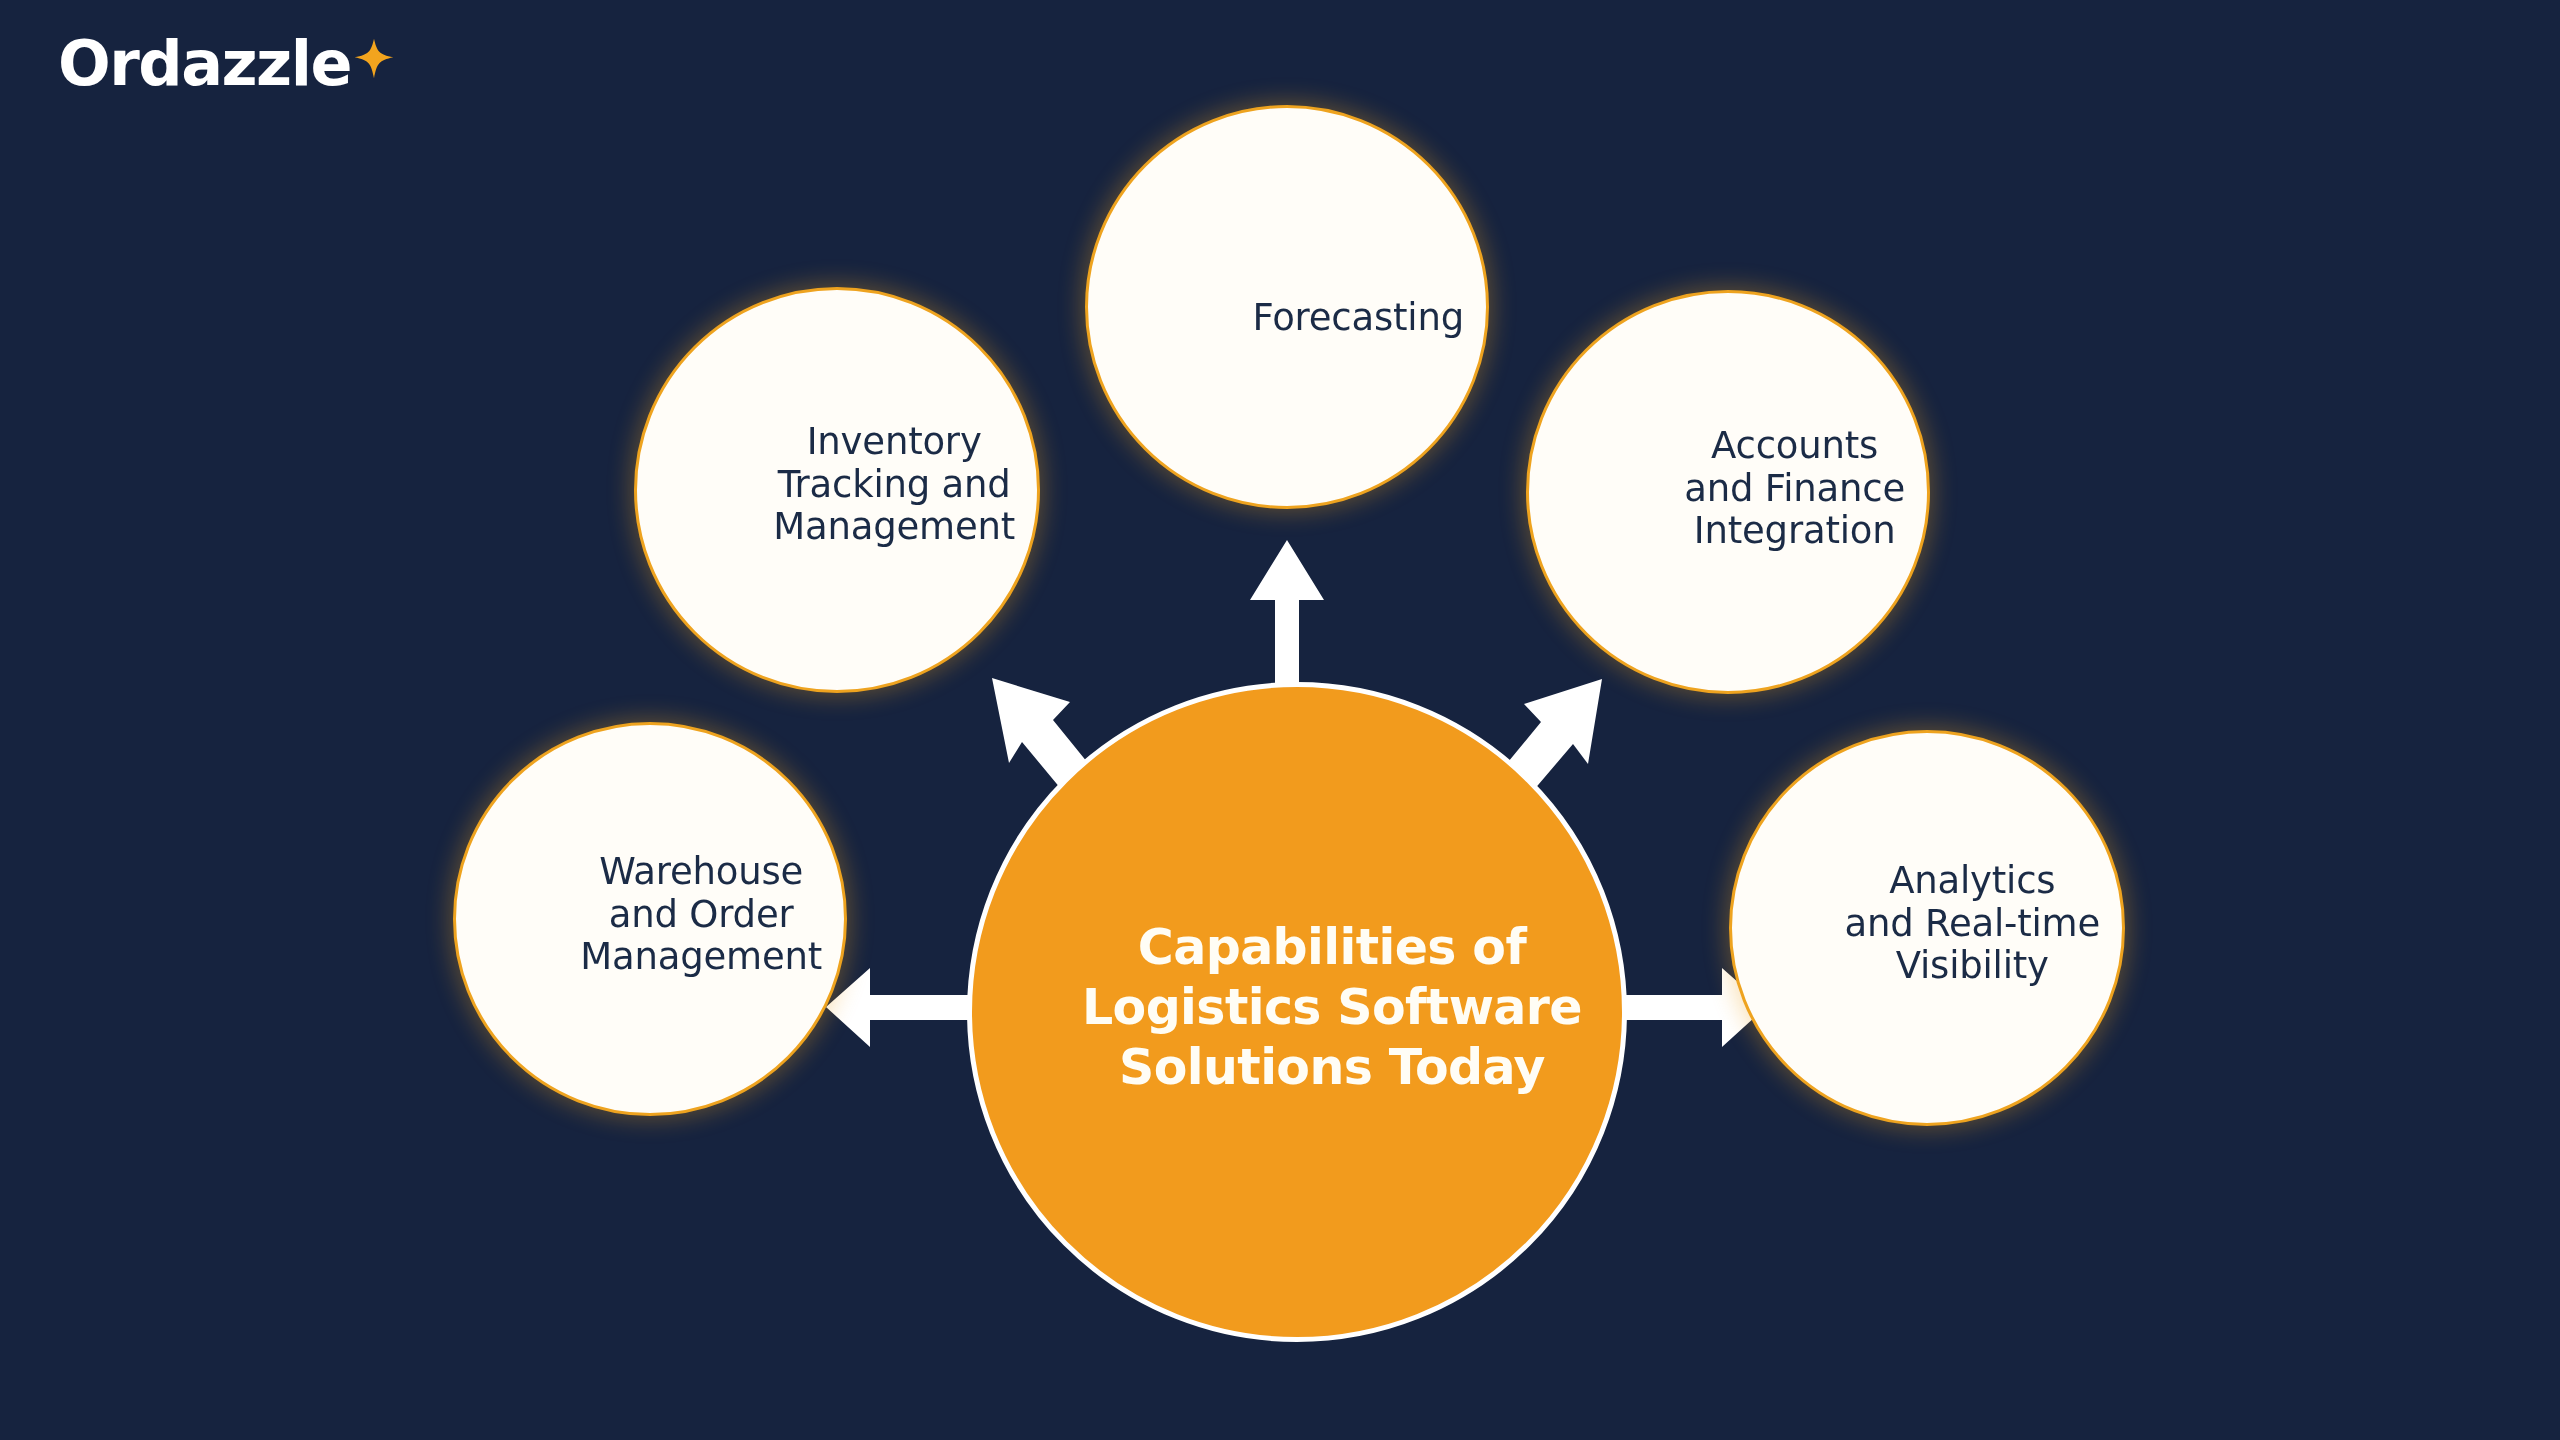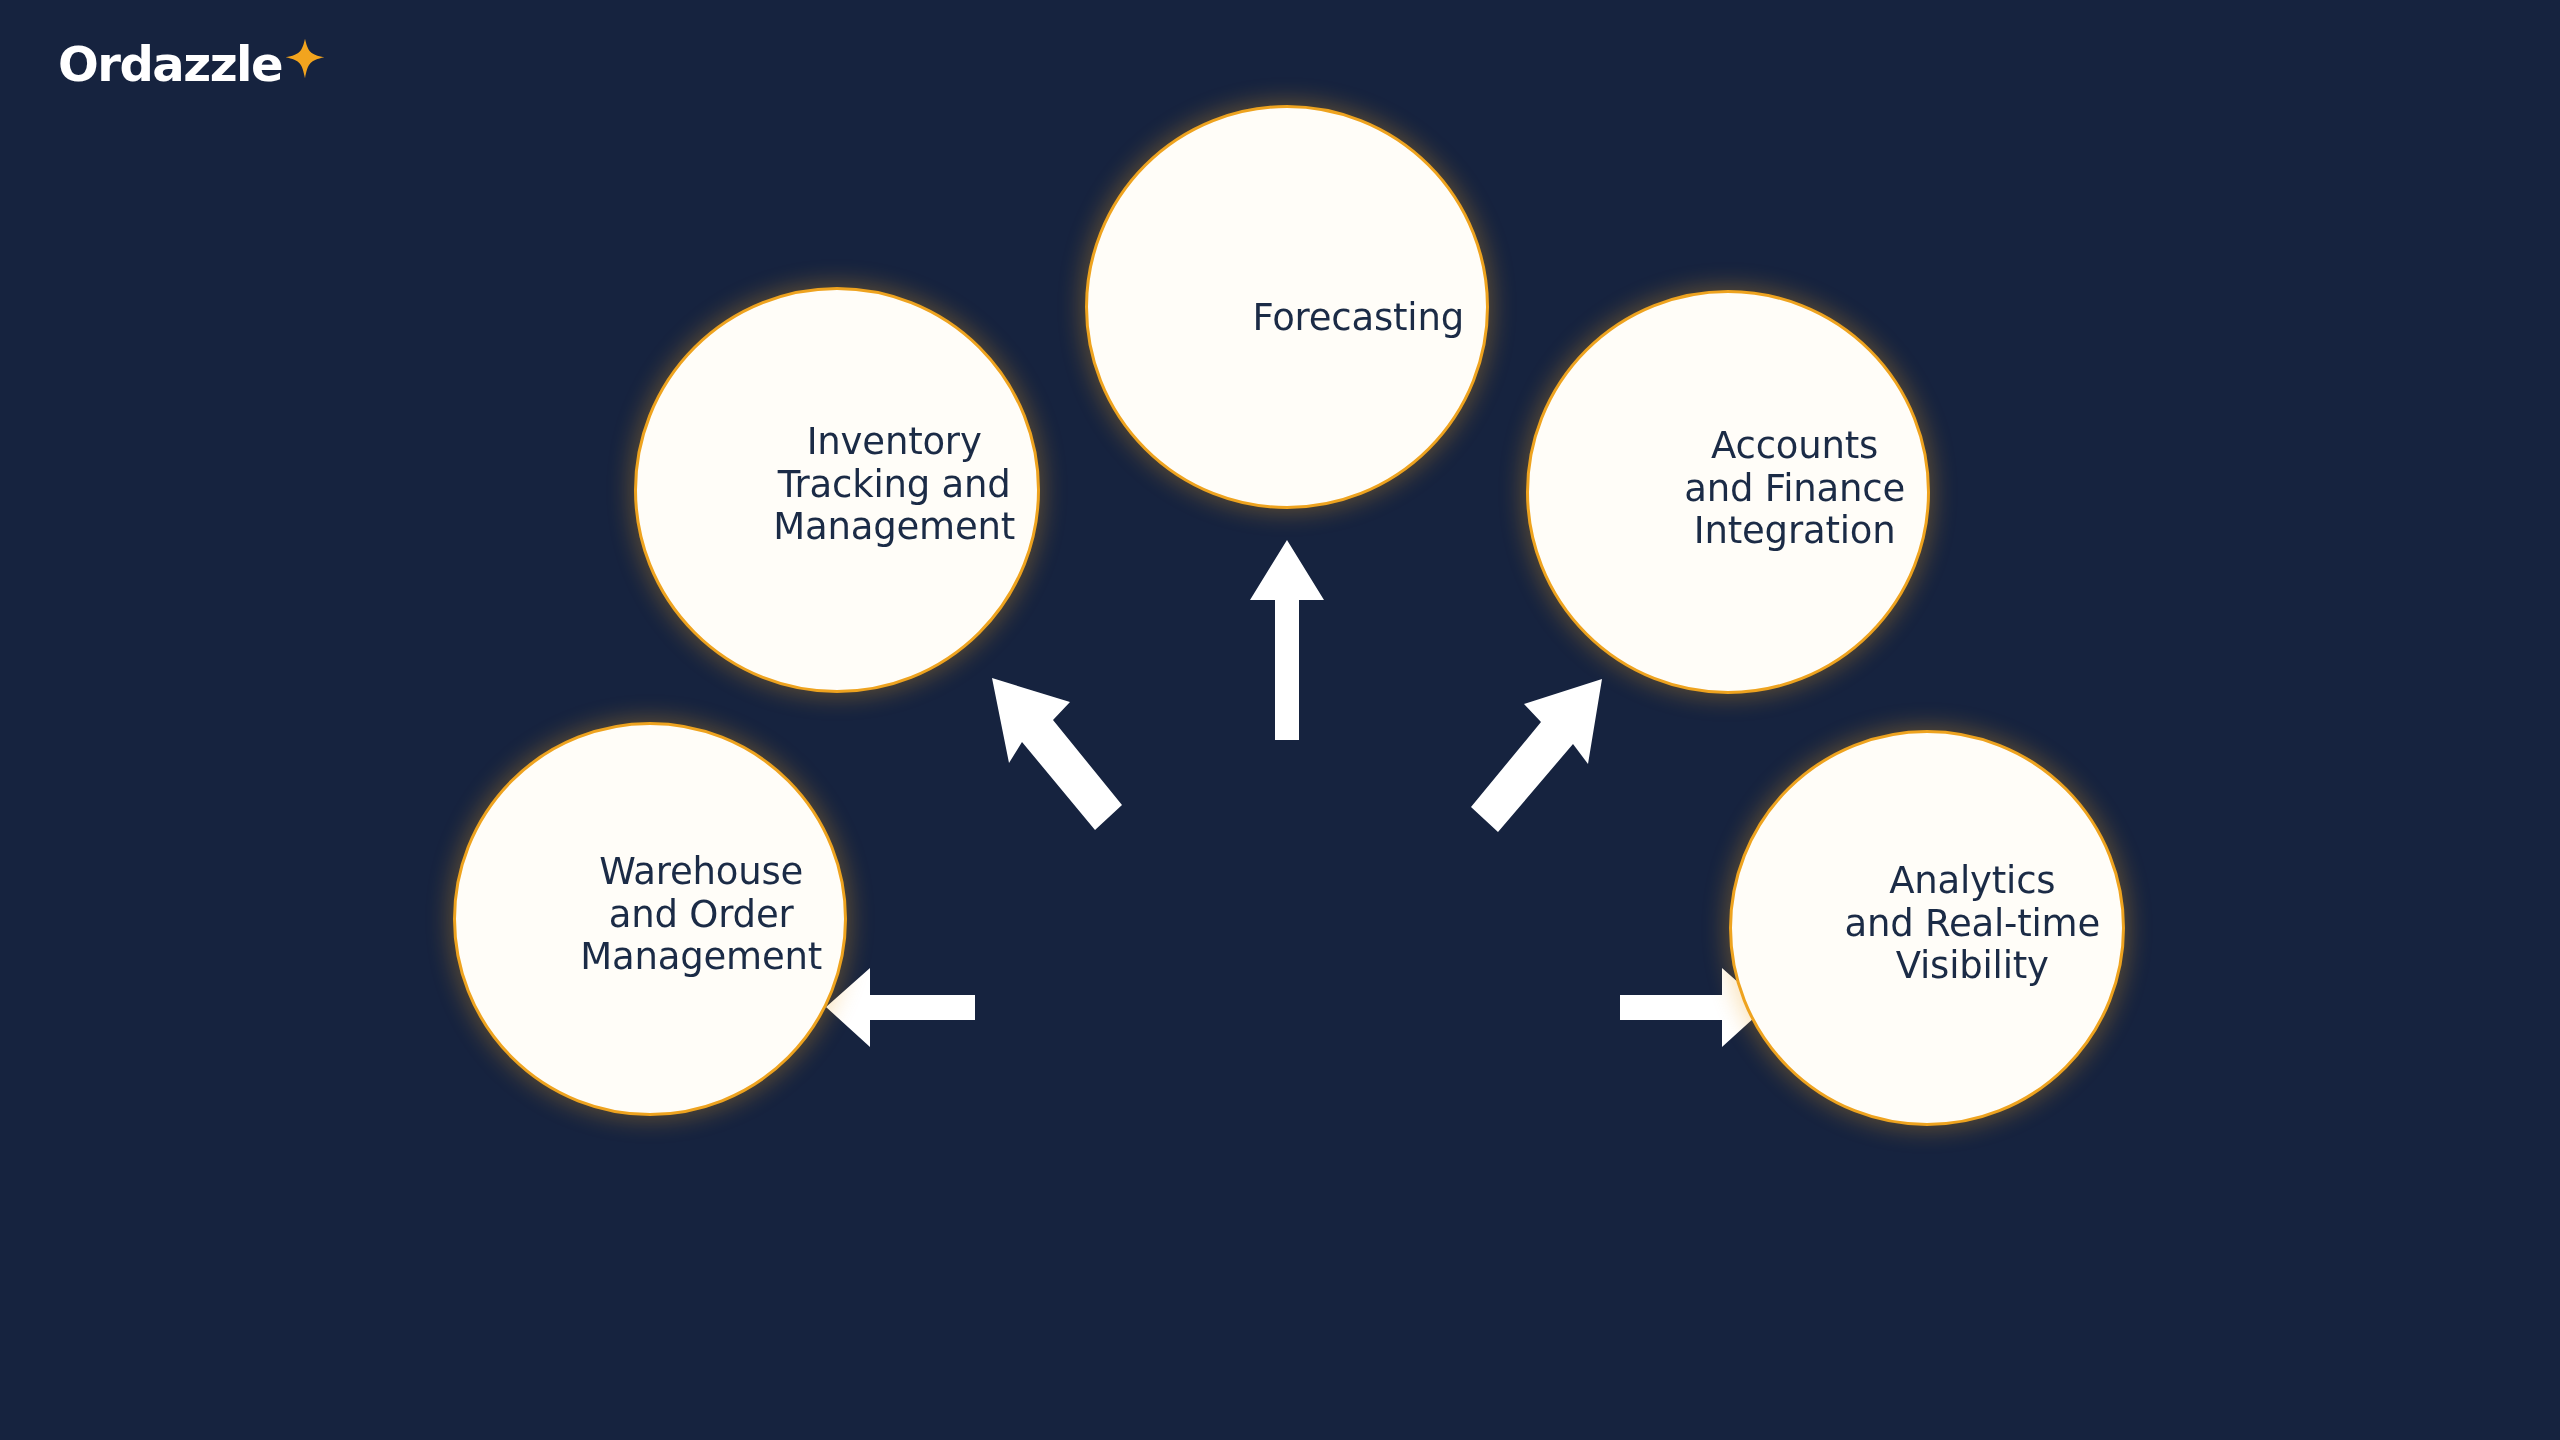--- a/index.html
+++ b/index.html
@@ -29,21 +29,21 @@
   #logo {
     position: absolute;
     left: 58px;
     top: 24px;
     display: flex;
     align-items: flex-start;
     height: 80px;
   }
   #logo-word {
     font-family: "DejaVu Sans", sans-serif;
-    font-size: 48px;
+    font-size: 62px;
     font-weight: 700;
     letter-spacing: -1.5px;
     color: #ffffff;
     line-height: 80px;
     white-space: nowrap;
   }
   #logo-star {
     position: relative;
     width: 42px;
     height: 42px;
@@ -201,14 +201,19 @@
 and Order
 Management</span>
   </div>
 
   <div class="node satellite" id="node-analytics">
     <span class="label">Analytics
 and Real-time
 Visibility</span>
   </div>
 
+  <div class="node center" id="node-center">
+    <span class="label">Capabilities of
+Logistics Software
+Solutions Today</span>
+  </div>
 
 </div>
 
 </body></html>

